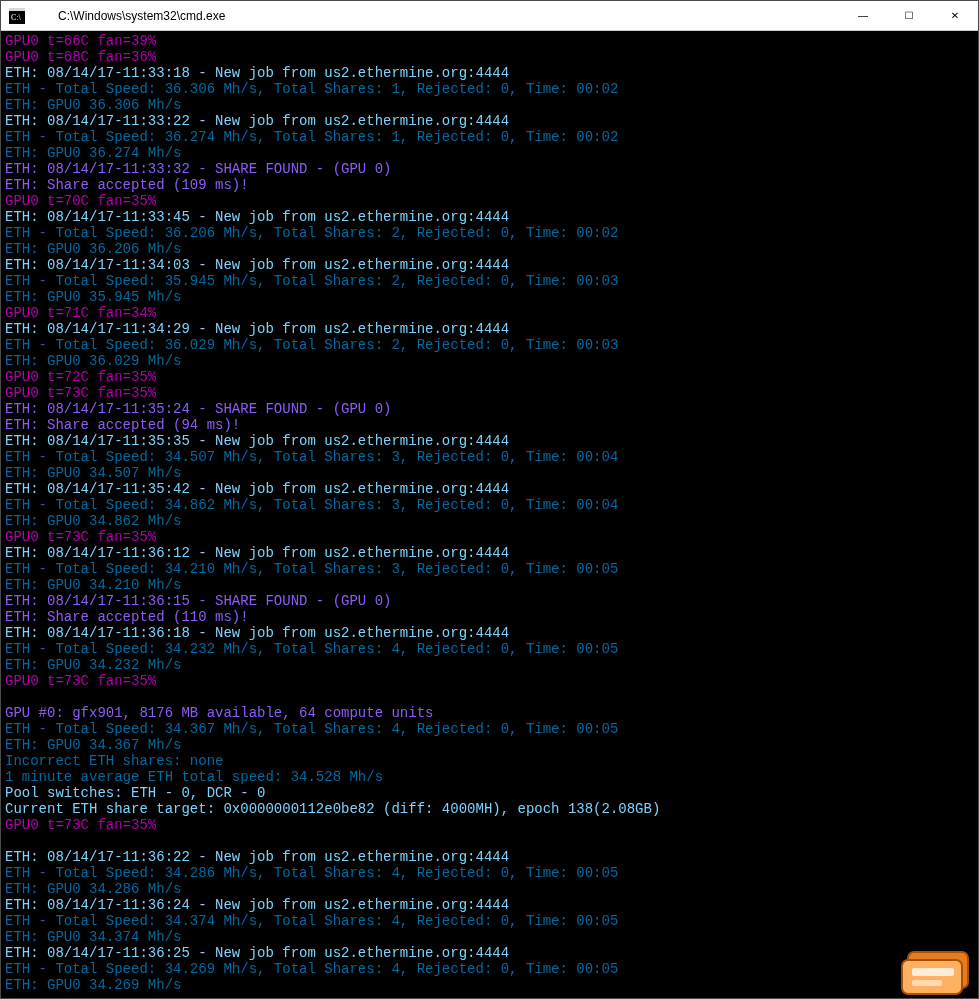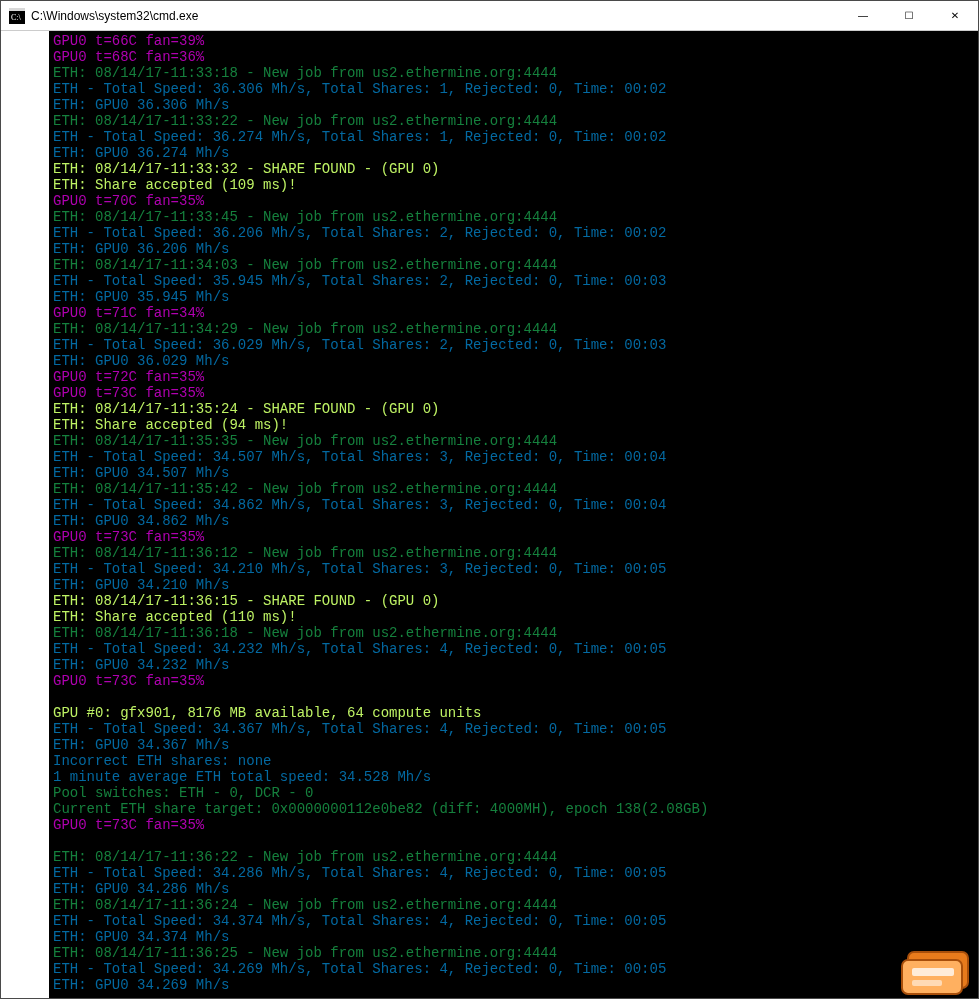--- a/index.html
+++ b/index.html
@@ -32,20 +32,21 @@
   .titlebar .icon {
     width: 16px; height: 16px;
     margin: 0 6px 0 8px;
     display: flex; align-items: center; justify-content: center;
   }
   .titlebar .title {
     font-size: 12px;
     color: #000;
     flex: 1;
     white-space: nowrap;
+    margin-left: 27px;
   }
   .win-controls {
     display: flex;
     height: 100%;
   }
   .win-btn {
     width: 46px;
     height: 100%;
     display: flex;
     align-items: center;
@@ -57,26 +58,25 @@
   .console {
     flex: 1;
     background: #000;
     padding: 2px 4px;
     font-family: Consolas, "Courier New", monospace;
     font-size: 14px;
     line-height: 16px;
     color: #c0c0c0;
     overflow: hidden;
     white-space: pre;
-    margin-left: 48px;
   }
   .c-magenta { color: #b000b0; }
-  .c-white   { color: #15803d; }
+  .c-white   { color: #7dd3fc; }
   .c-teal    { color: #0369a1; }
-  .c-green   { color: #bef264; }
+  .c-green   { color: #8b5cf6; }
   .c-gray    { color: #c0c0c0; }
   .badge {
     position: absolute;
     right: 3px;
     bottom: 3px;
     width: 76px;
     height: 50px;
   }
 </style>
 </head>

